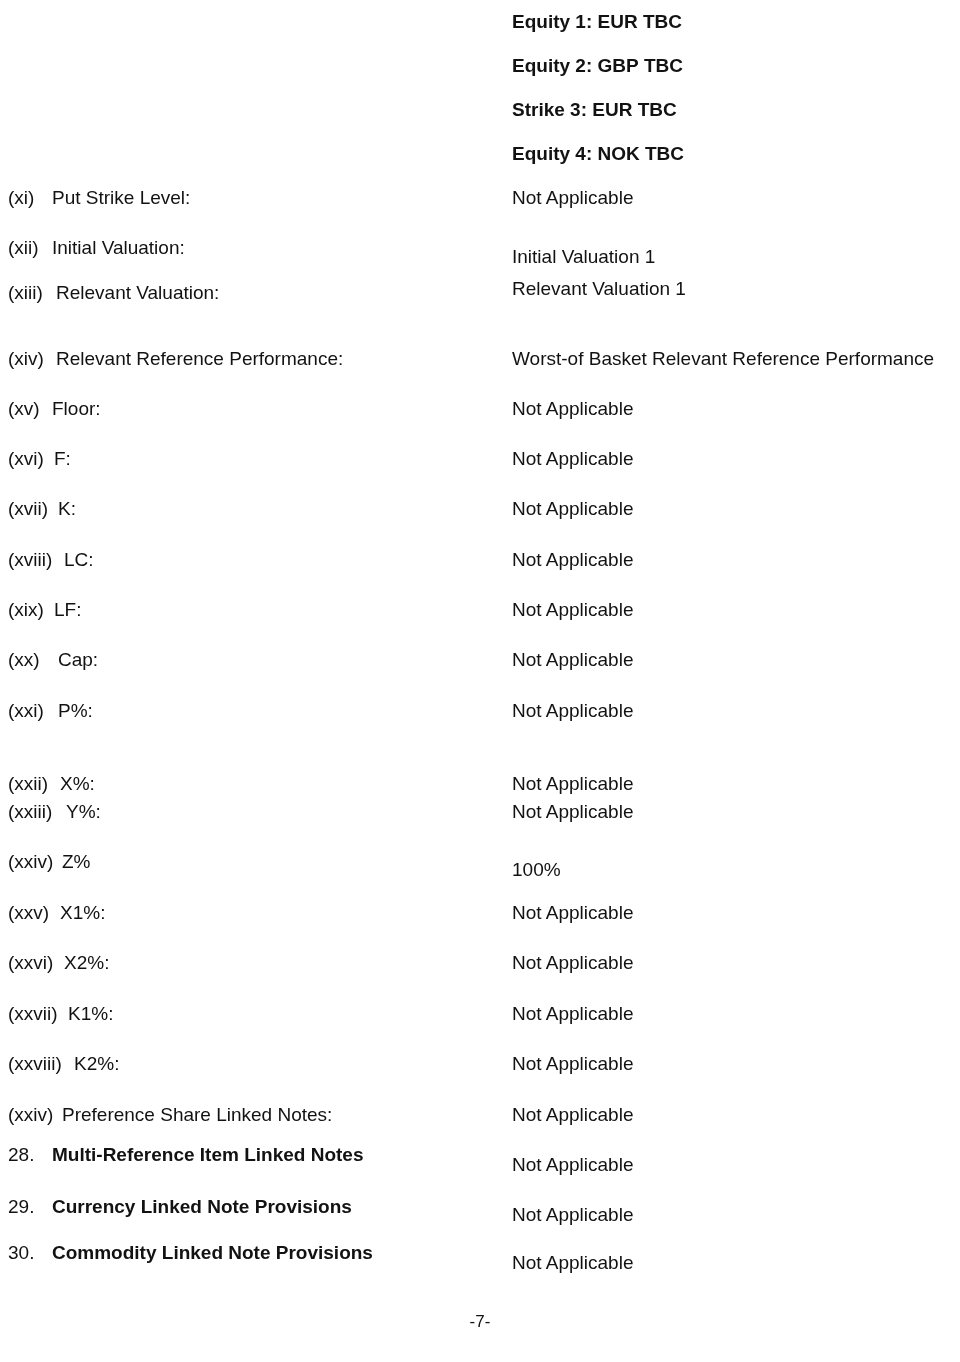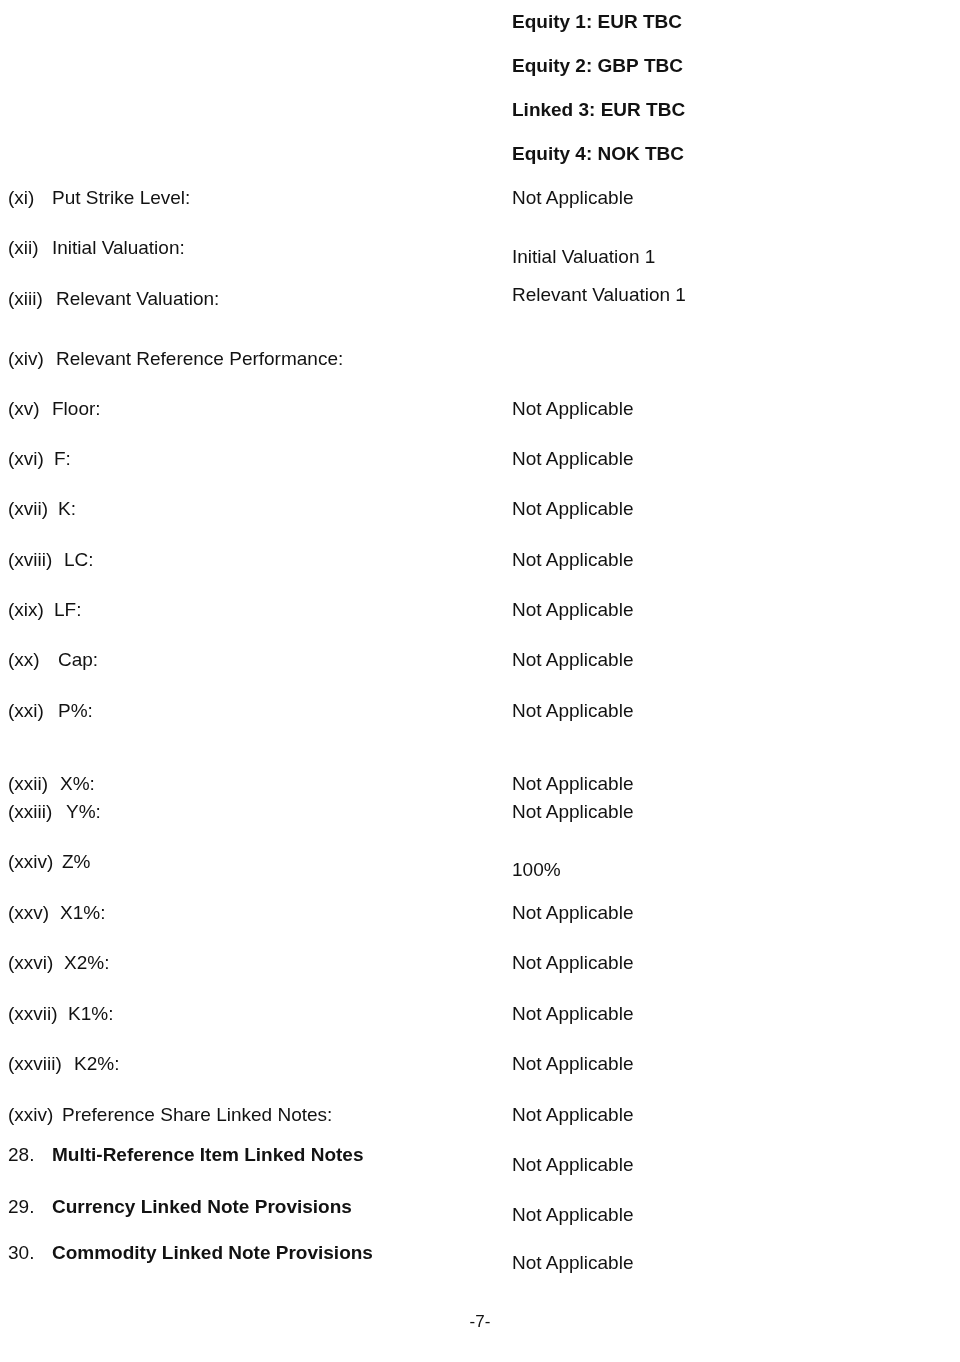--- a/index.html
+++ b/index.html
@@ -89,39 +89,40 @@
   }
 </style>
 </head>
 <body>
 
 <div class="page">
 
   <div class="equity-block">
       <div class="equity-line"><span class="eq-label">Equity 1: EUR</span> <span class="eq-tbc">TBC</span></div>
       <div class="equity-line"><span class="eq-label">Equity 2: GBP</span> <span class="eq-tbc">TBC</span></div>
-      <div class="equity-line"><span class="eq-label">Linked 3: EUR</span> <span class="eq-tbc">TBC</span></div>
+      <div class="equity-line"><span class="eq-label">Strike 3: EUR</span> <span class="eq-tbc">TBC</span></div>
       <div class="equity-line"><span class="eq-label">Equity 4: NOK</span> <span class="eq-tbc">TBC</span></div>
     </div>
 
   <div class="rows">
       <div class="row" style="position: absolute; left: 0px; top: 0px; width: 960px; height: 30px;">
         <div class="lbl"><span class="num" style="min-width: 44px;">(xi)</span><span class="lbl-text">Put Strike Level:</span></div>
         <div class="val" style="top: 0px;">Not Applicable</div>
       </div>
       <div class="row" style="position: absolute; left: 0px; top: 50px; width: 960px; height: 30px;">
         <div class="lbl"><span class="num" style="min-width: 44px;">(xii)</span><span class="lbl-text">Initial Valuation:</span></div>
         <div class="val" style="top: 9px;">Initial Valuation 1</div>
       </div>
-      <div class="row" style="position: absolute; left: 0px; top: 101px; width: 960px; height: 30px;">
+      <div class="row" style="position: absolute; left: 0px; top: 95px; width: 960px; height: 30px;">
         <div class="lbl"><span class="num" style="min-width: 48px;">(xiii)</span><span class="lbl-text">Relevant Valuation:</span></div>
         <div class="val" style="top: -4px;">Relevant Valuation 1</div>
       </div>
       <div class="row" style="position: absolute; left: 0px; top: 161px; width: 960px; height: 30px;">
         <div class="lbl"><span class="num" style="min-width: 48px;">(xiv)</span><span class="lbl-text">Relevant Reference Performance:</span></div>
+        <div class="val" style="top: 0px;">Worst-of Basket Relevant Reference Performance</div>
       </div>
       <div class="row" style="position: absolute; left: 0px; top: 211px; width: 960px; height: 30px;">
         <div class="lbl"><span class="num" style="min-width: 44px;">(xv)</span><span class="lbl-text">Floor:</span></div>
         <div class="val" style="top: 0px;">Not Applicable</div>
       </div>
       <div class="row" style="position: absolute; left: 0px; top: 261px; width: 960px; height: 30px;">
         <div class="lbl"><span class="num" style="min-width: 46px;">(xvi)</span><span class="lbl-text">F:</span></div>
         <div class="val" style="top: 0px;">Not Applicable</div>
       </div>
       <div class="row" style="position: absolute; left: 0px; top: 311px; width: 960px; height: 30px;">

